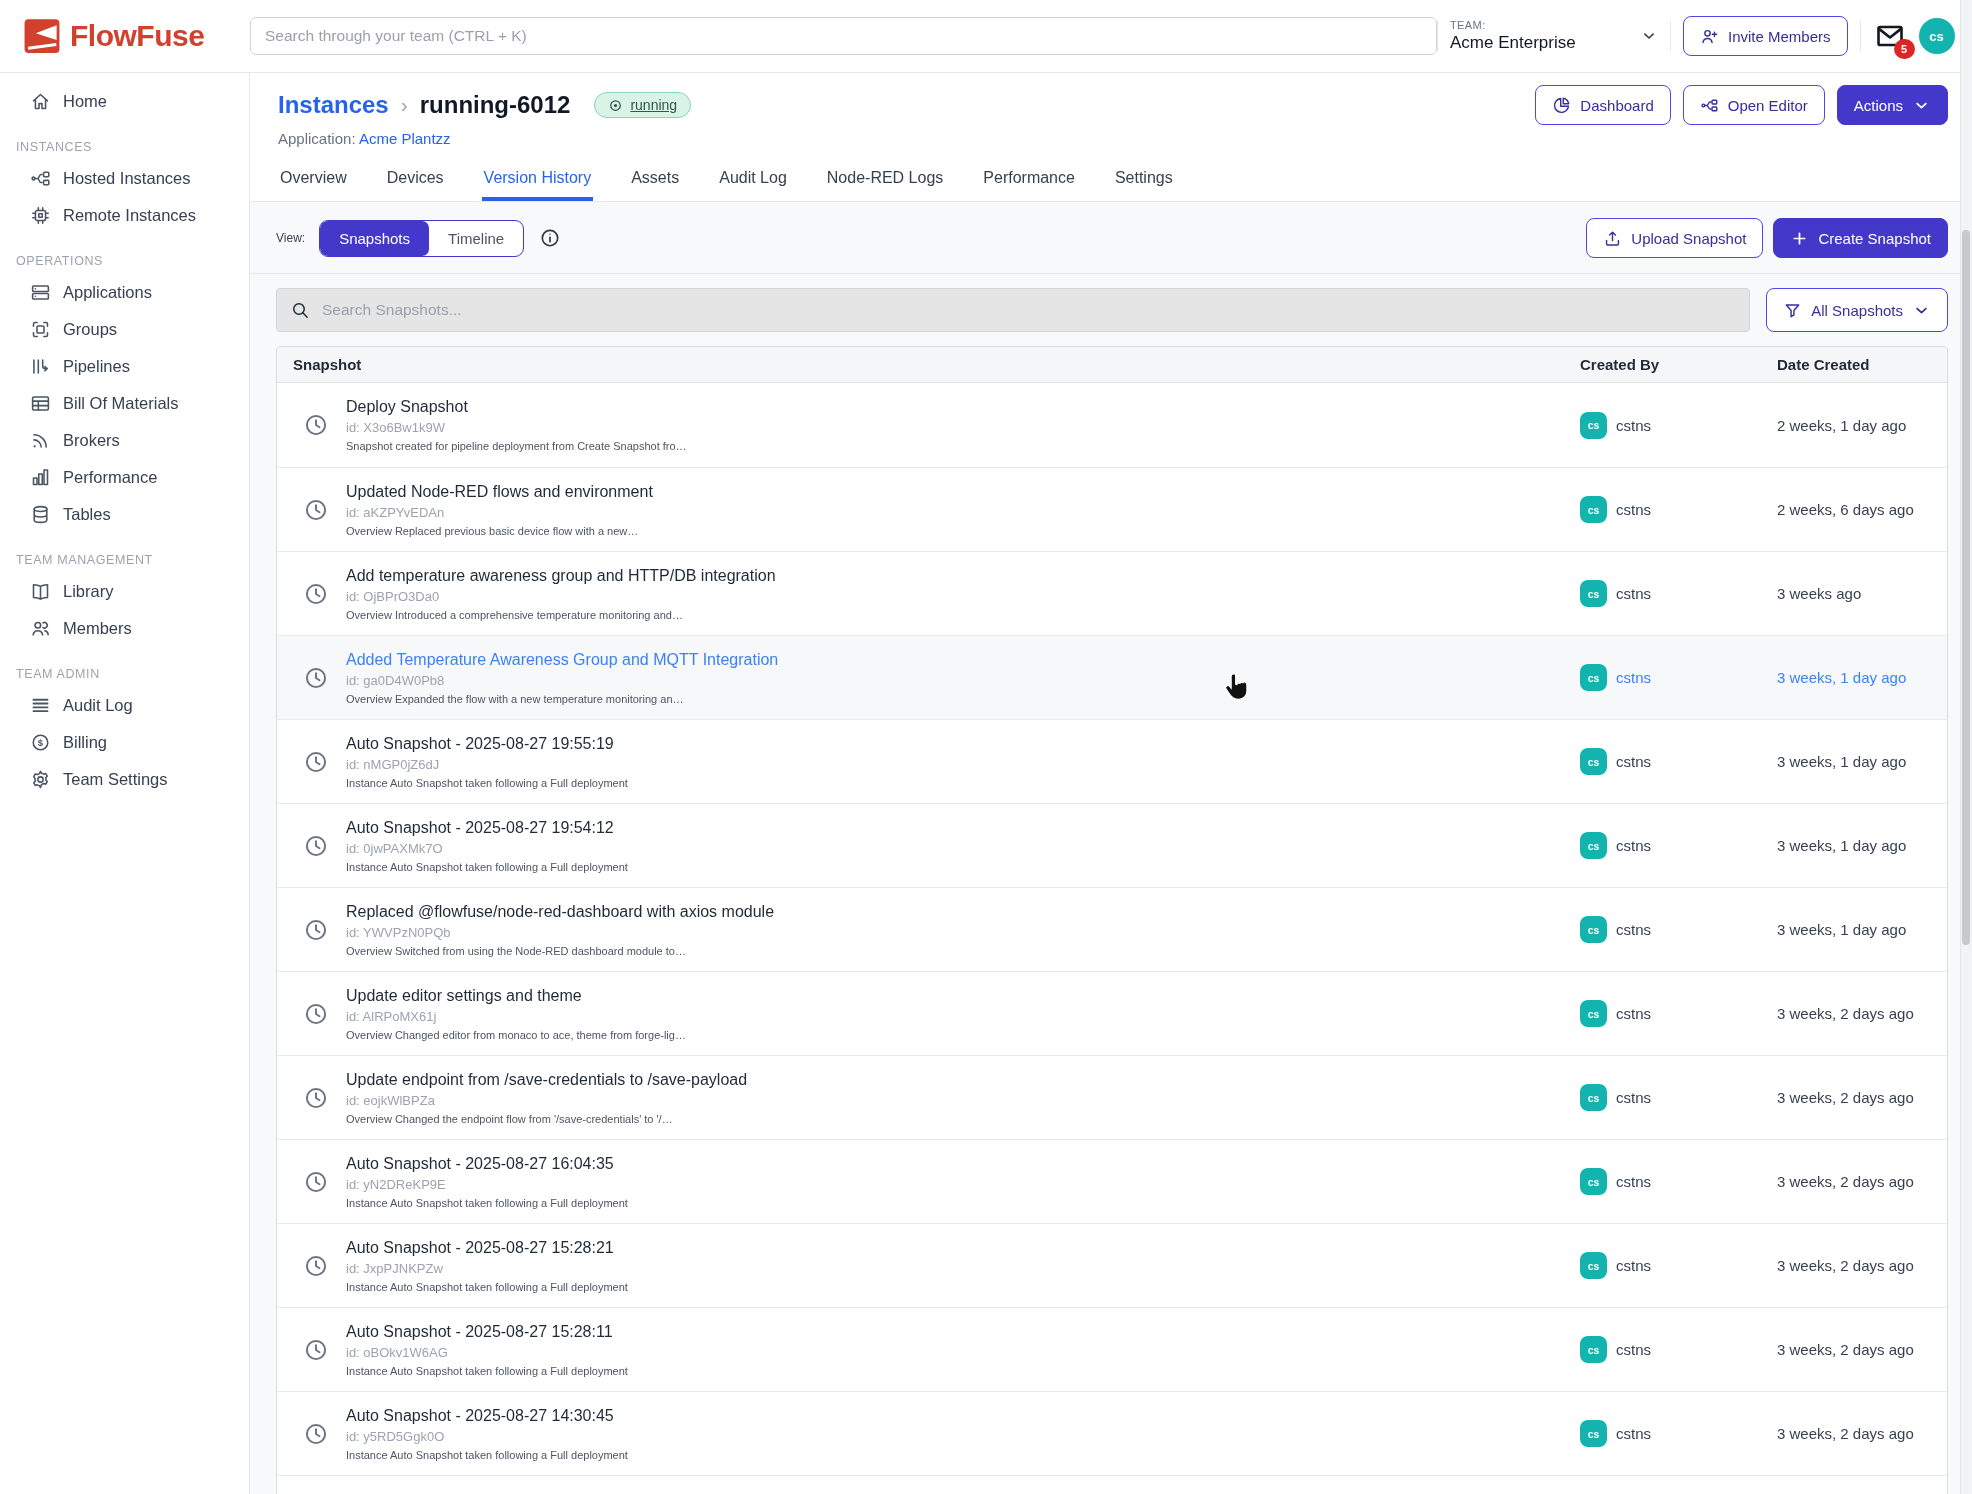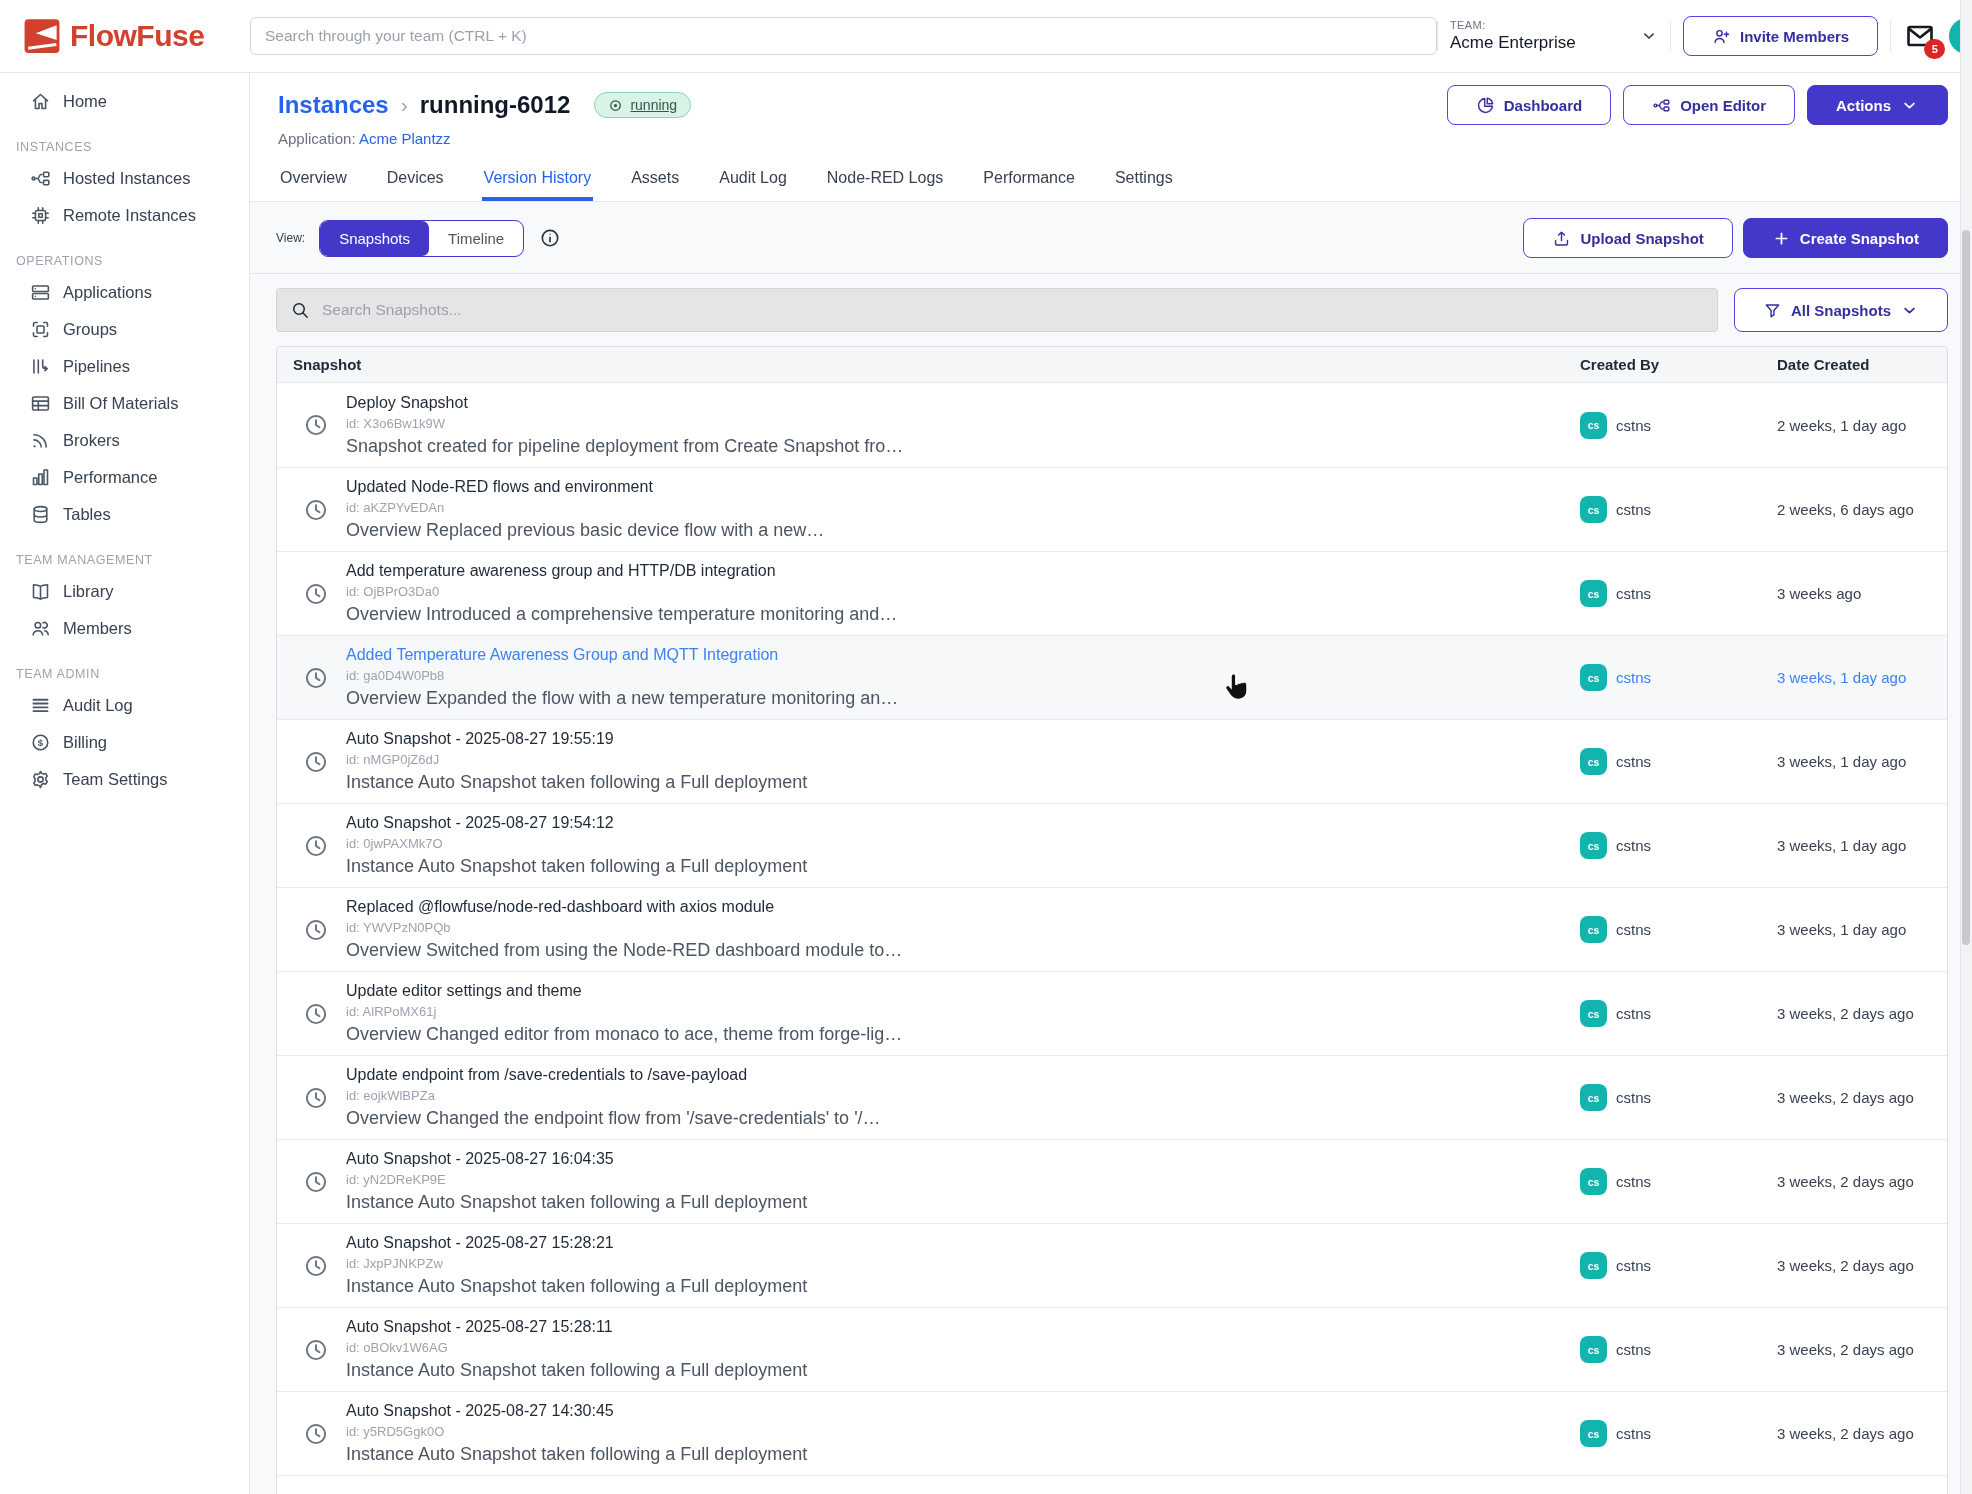--- a/index.html
+++ b/index.html
@@ -25,22 +25,22 @@
     font-family:"Liberation Sans", sans-serif;
   }
   .global-search::placeholder { color:#9aa1ac; }
   .topbar-right { margin-left:auto; display:flex; align-items:center; gap:12px; }
   .vsep { width:1px; height:30px; background:#e5e7eb; flex:0 0 auto; }
   .team-select { display:flex; align-items:center; gap:8px; width:208px; cursor:pointer; }
   .team-texts { display:flex; flex-direction:column; line-height:1.25; flex:1; }
   .team-label { font-size:11px; color:#6b7280; letter-spacing:0.4px; }
   .team-name { font-size:17px; color:#111827; }
   .chev { width:18px; height:18px; color:#374151; }
-  .btn { display:inline-flex; align-items:center; gap:9px; height:40px; padding:0 28px;
-    border-radius:8px; font-size:15px; font-weight:bold; cursor:pointer; white-space:nowrap; }
+  .btn { display:inline-flex; align-items:center; gap:9px; height:40px; padding:0 16px;
+    border-radius:8px; font-size:15px; font-weight:normal; cursor:pointer; white-space:nowrap; }
   .btn-outline { border:1.5px solid #4f46e5; color:#352f9b; background:#fff; }
   .btn-primary { background:#4338ca; color:#fff; border:1.5px solid #4338ca; }
   .btn .bicon { width:19px; height:19px; }
   .mail-wrap { position:relative; width:34px; height:30px; cursor:pointer; }
   .mail-icon { width:32px; height:28px; color:#16191f; }
   .mail-badge {
     position:absolute; right:-8px; bottom:-8px; min-width:21px; height:20px; padding:0 5px;
     background:#dc2626; border-radius:10px; color:#fff; font-size:11px; font-weight:bold;
     display:flex; align-items:center; justify-content:center;
   }
@@ -115,21 +115,21 @@
   .th-date { width:170px; }
   .t-row { display:flex; align-items:center; height:84px; cursor:pointer; }
   .t-row + .t-row { border-top:1px solid #e8eaed; }
   .t-row.hovered { background:#f7f8fa; }
   .cell-snap { flex:1; display:flex; align-items:center; gap:17px; padding-left:26px; min-width:0; }
   .clock { width:26px; height:26px; color:#6b7280; flex:0 0 auto; }
   .snap-text { min-width:0; }
   .snap-title { font-size:16px; color:#1f2937; font-weight:500; white-space:nowrap; }
   .hovered .snap-title { color:#3b82f6; }
   .snap-id { font-size:13px; color:#9ca3af; margin-top:4px; }
-  .snap-desc { font-size:18px; color:#4b5563; margin-top:5px; white-space:nowrap; }
+  .snap-desc { font-size:11px; color:#4b5563; margin-top:5px; white-space:nowrap; }
   .cell-user { width:197px; display:flex; align-items:center; gap:9px; }
   .row-avatar { width:27px; height:27px; border-radius:8px; background:#13b3ae; color:#fff;
     font-size:10.5px; font-weight:bold; display:flex; align-items:center; justify-content:center; }
   .row-user { font-size:15px; color:#374151; }
   .hovered .row-user { color:#3b82f6; }
   .cell-date { width:170px; font-size:15px; color:#374151; }
   .hovered .cell-date { color:#3b82f6; }
 
   
   .scrollbar { position:absolute; top:0; right:0; width:12px; height:1494px;

